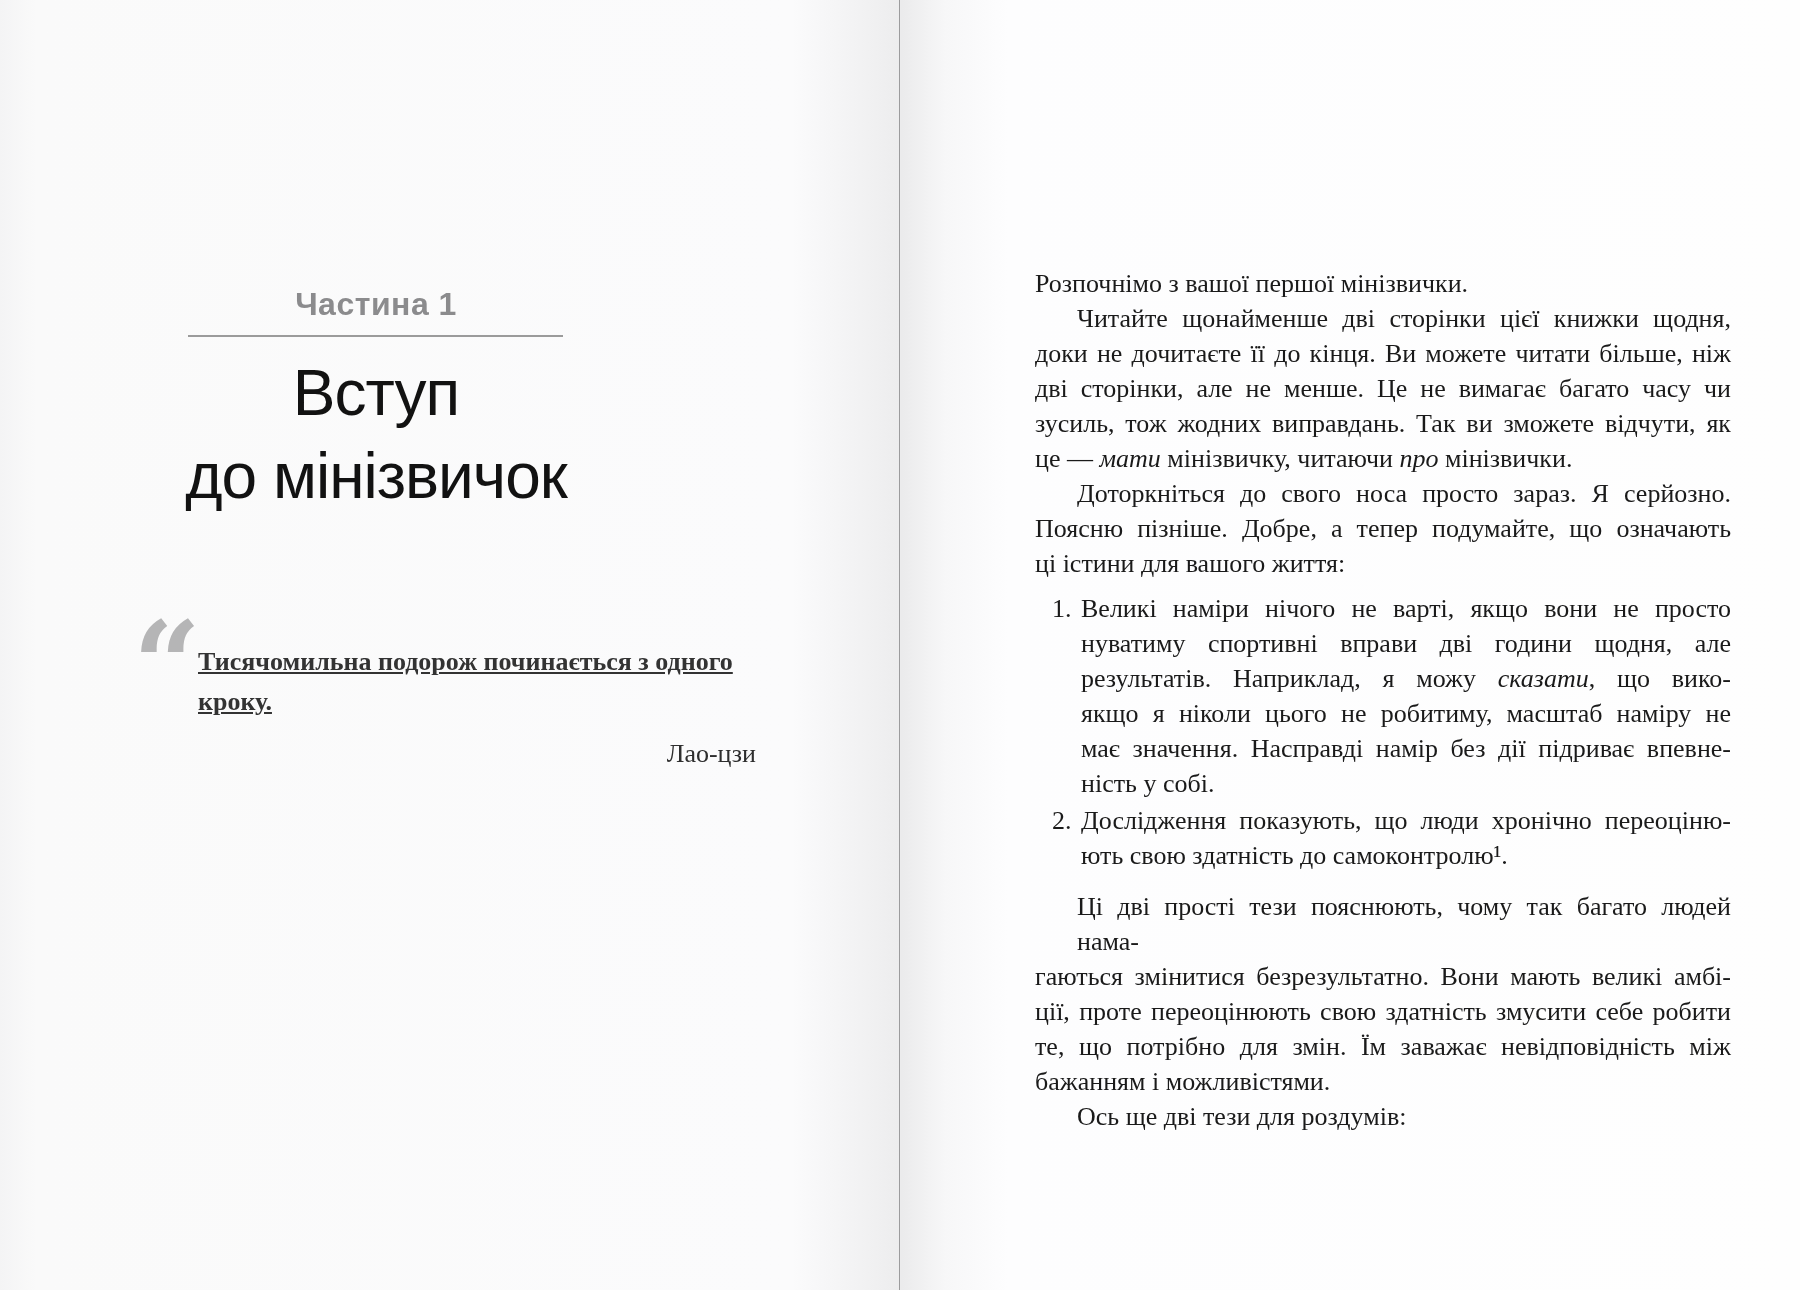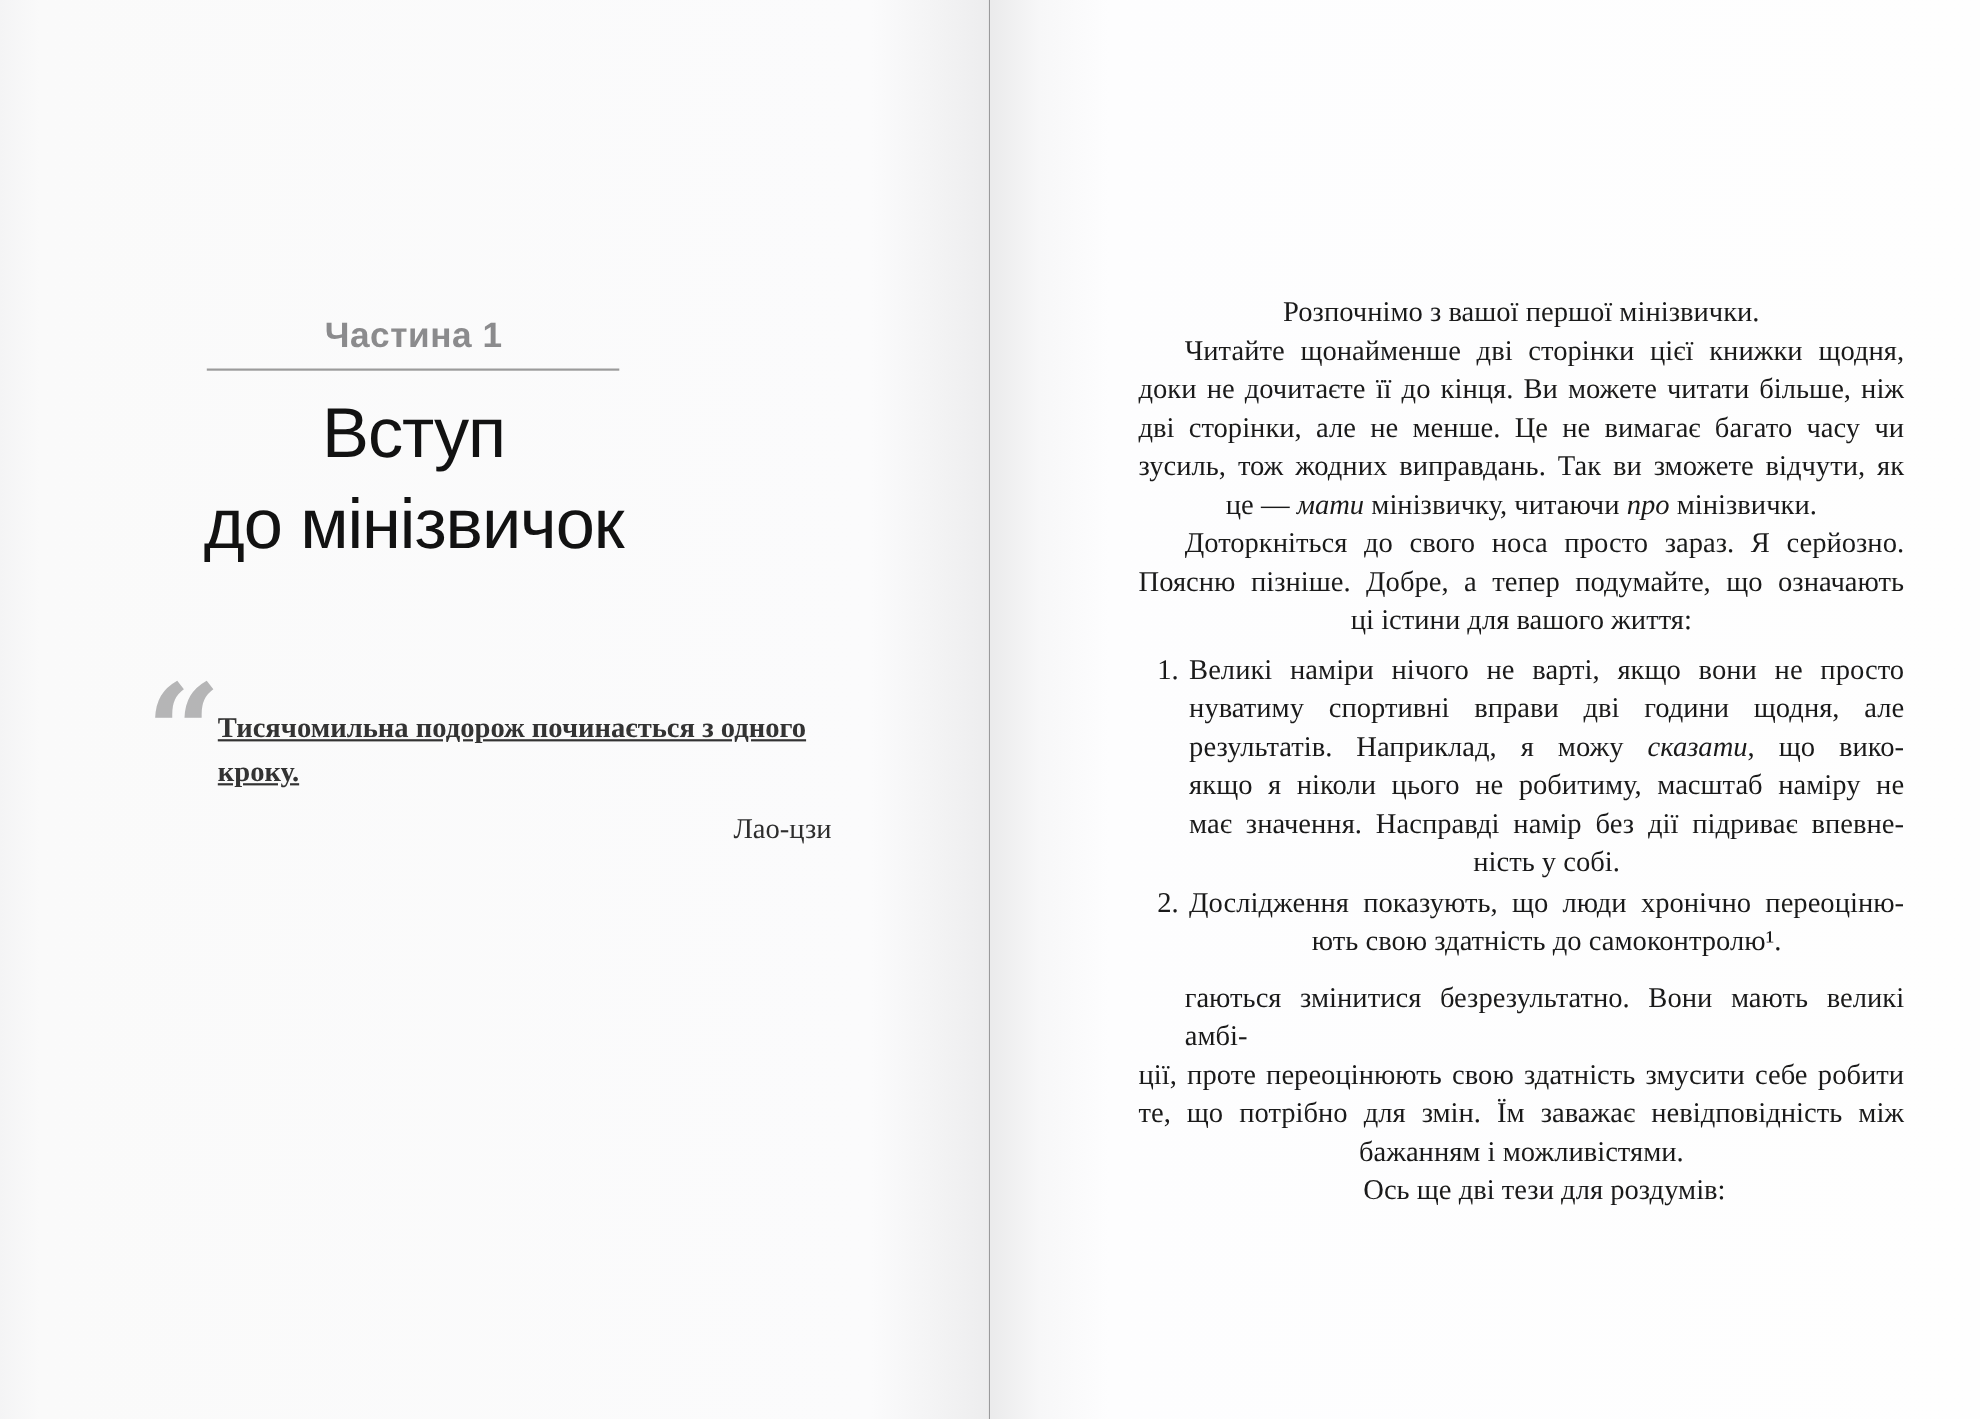--- a/index.html
+++ b/index.html
@@ -68,21 +68,21 @@
     color:#2e2e2e;
   }
   
   .body-col{
     position:absolute;left:135px;top:266px;width:696px;
     font-size:26px;line-height:35px;
     color:#1a1a1a;
   }
   .body-col .line{min-height:35px;}
   .body-col .jl{text-align:justify;text-align-last:justify;}
-  .body-col .ll{text-align:center;}
+  .body-col .ll{text-align:left;}
   .para{margin:0;}
   .para.indent > .line:first-child{padding-left:42px;}
   .list-item{position:relative;margin:0;padding-left:46px;}
   .list-item .num{position:absolute;left:17px;top:0;line-height:35px;}
   .para + .list-item{margin-top:10px;}
   .list-item + .list-item{margin-top:2px;}
   .list-item + .para{margin-top:16px;}
   i{font-style:italic;}
 </style>
 </head>
@@ -132,20 +132,21 @@
           <div class="line jl">якщо я ніколи цього не робитиму, масштаб наміру не</div>
           <div class="line jl">має значення. Насправді намір без дії підриває впевне-</div>
           <div class="line ll">ність у собі.</div>
         </div>
         <div class="list-item">
           <span class="num">2.</span>
           <div class="line jl">Дослідження показують, що люди хронічно переоціню-</div>
           <div class="line ll">ють свою здатність до самоконтролю¹.</div>
         </div>
         <div class="para indent">
+          <div class="line jl">Ці дві прості тези пояснюють, чому так багато людей нама-</div>
           <div class="line jl">гаються змінитися безрезультатно. Вони мають великі амбі-</div>
           <div class="line jl">ції, проте переоцінюють свою здатність змусити себе робити</div>
           <div class="line jl">те, що потрібно для змін. Їм заважає невідповідність між</div>
           <div class="line ll">бажанням і можливістями.</div>
         </div>
         <div class="para indent">
           <div class="line ll">Ось ще дві тези для роздумів:</div>
         </div>
       </div>
   </section>

